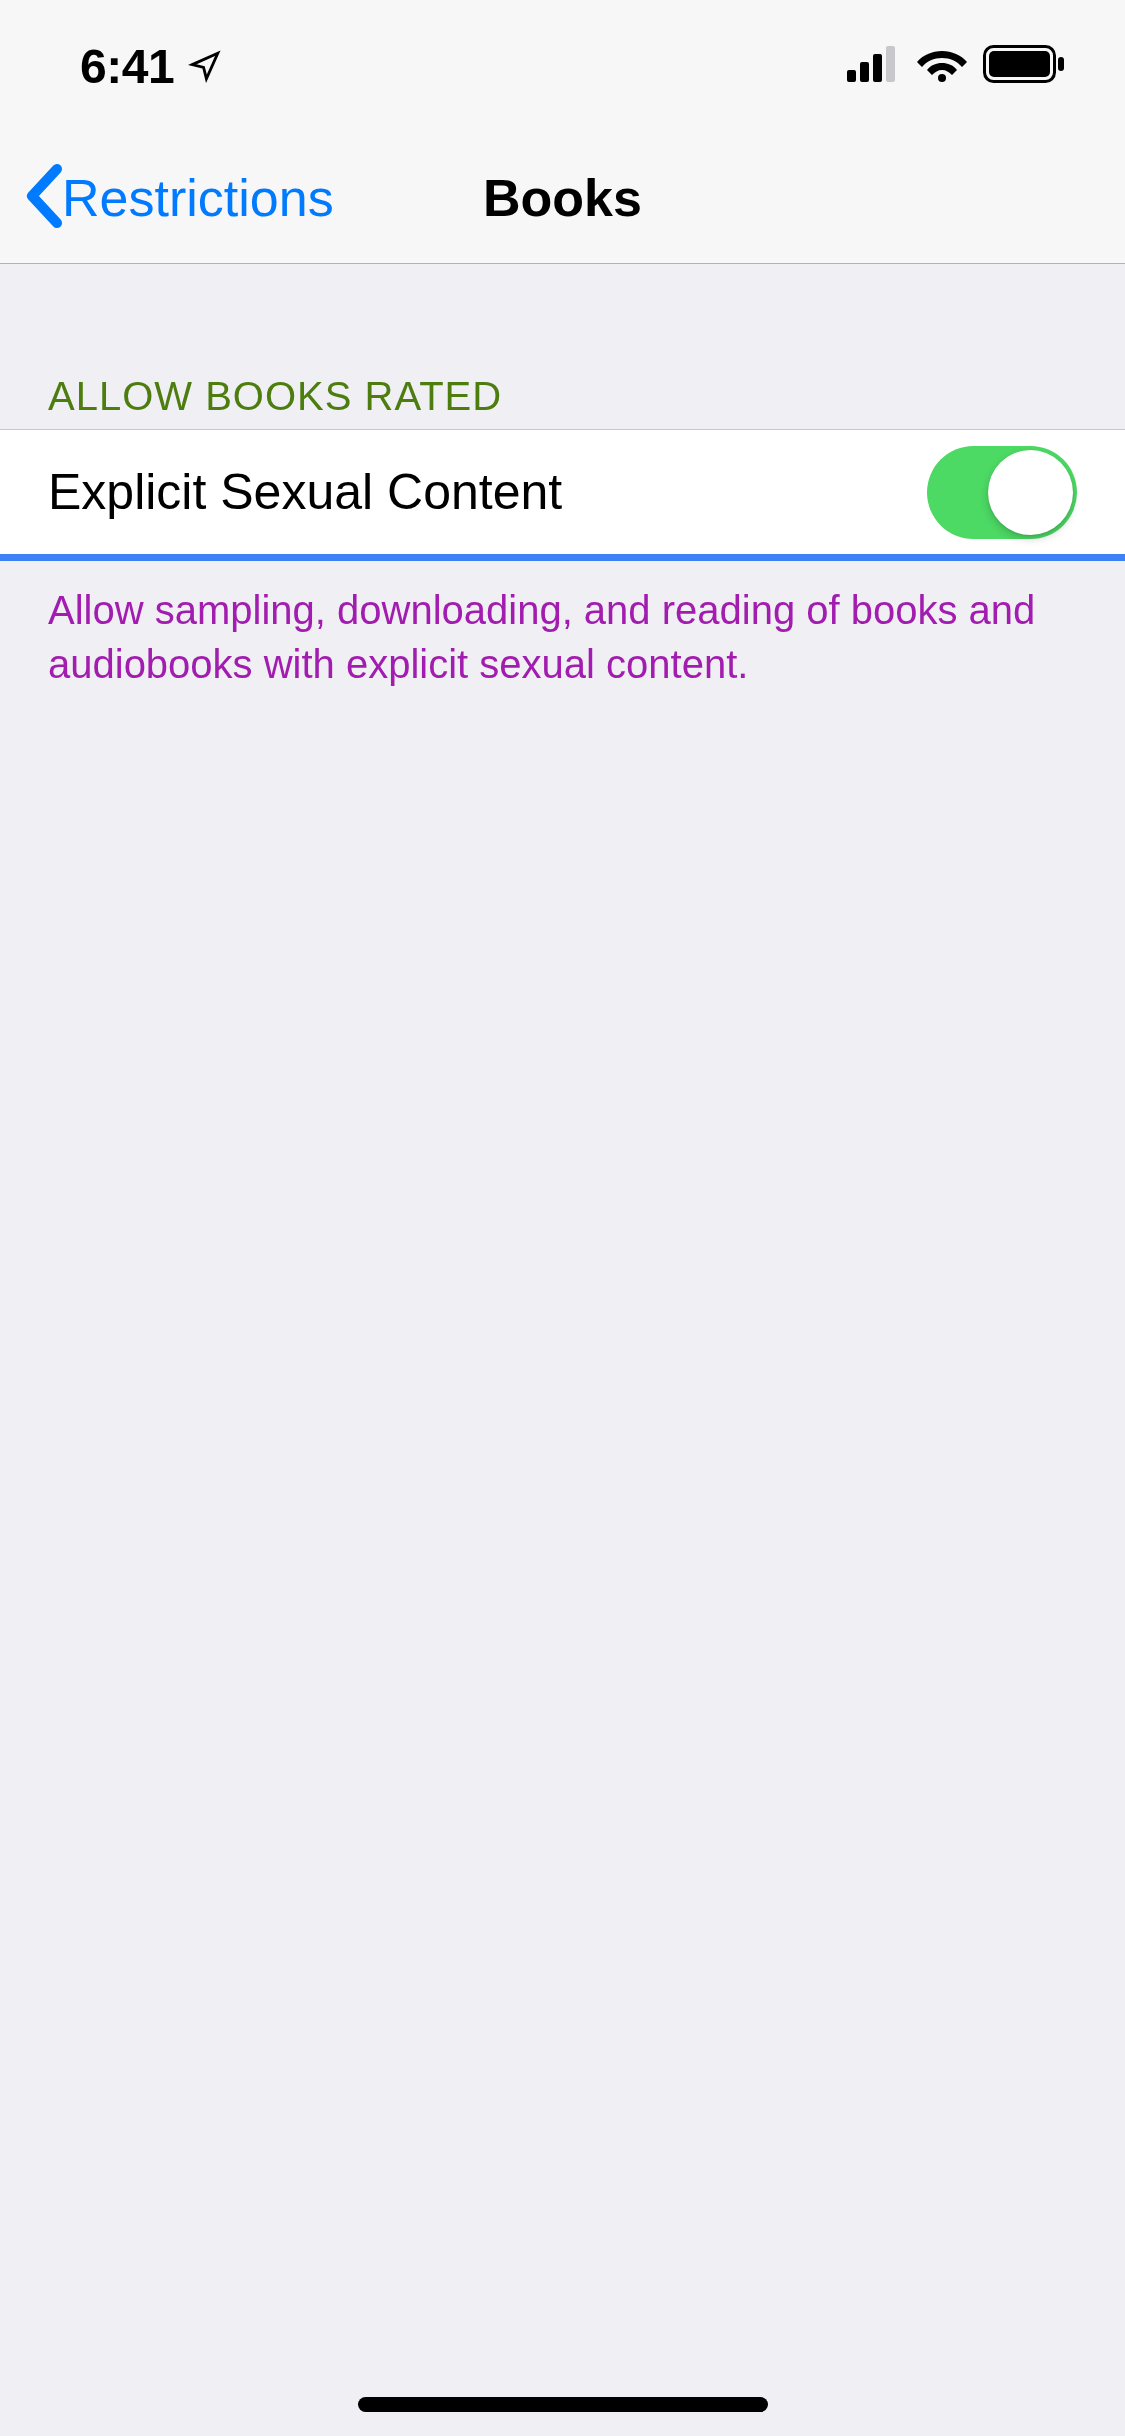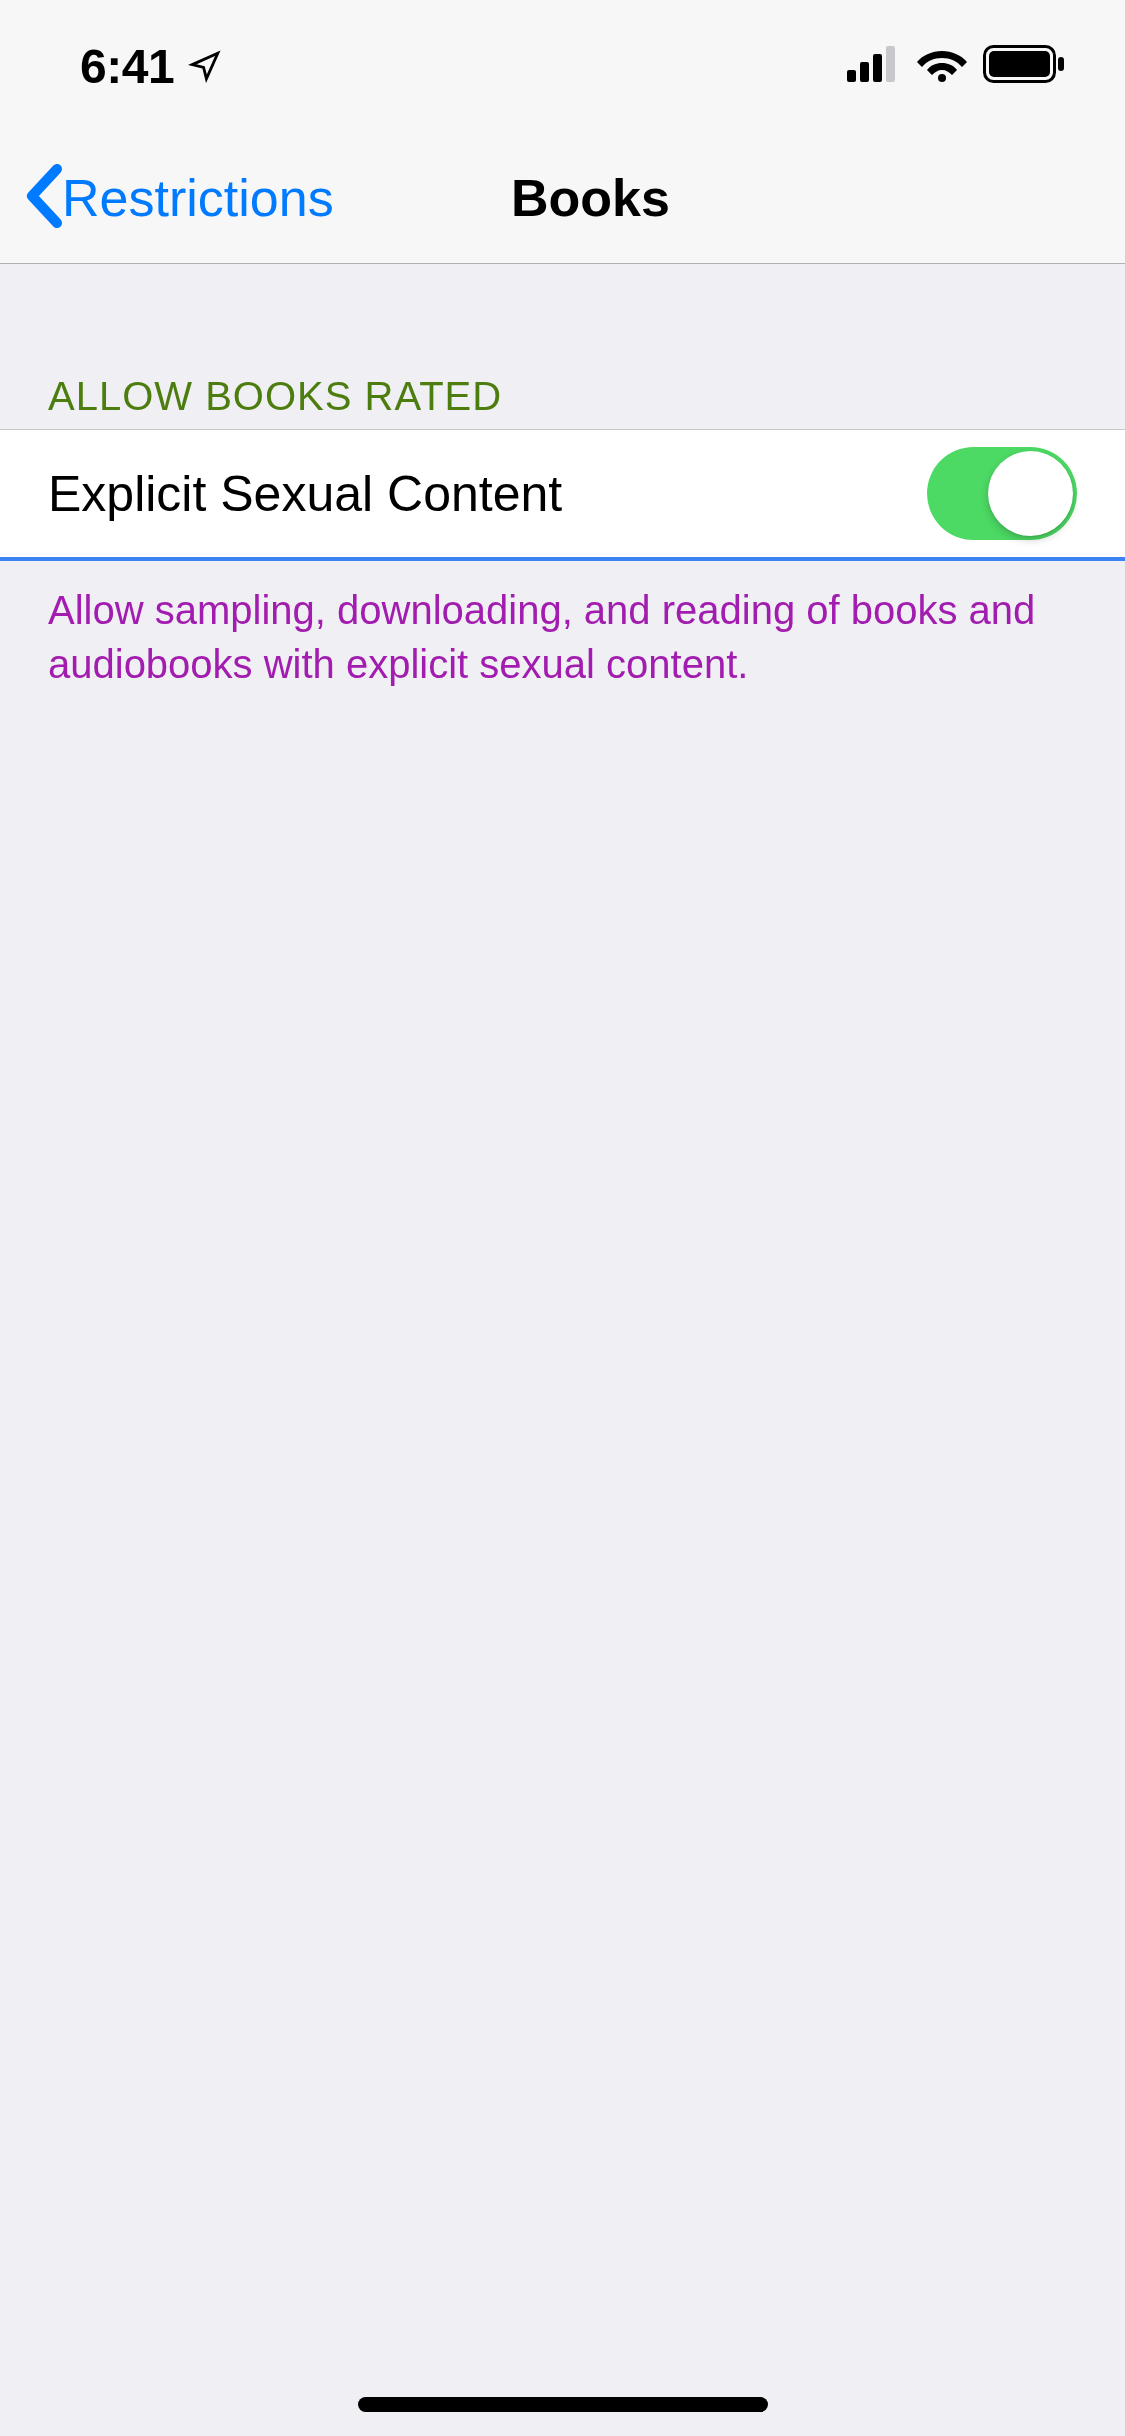--- a/index.html
+++ b/index.html
@@ -61,38 +61,37 @@
       font-weight: 400;
       color: #007aff;
     }
     .nav-title {
       position: absolute;
       left: 50%;
       transform: translateX(-50%);
       font-size: 52px;
       font-weight: 600;
       color: #000;
-      margin-left: 28px;
     }
     .section-header {
       padding: 110px 48px 10px 48px;
       font-size: 40px;
       font-weight: 400;
       color: #4d7c0f;
       letter-spacing: 1px;
     }
     .row {
       display: flex;
       align-items: center;
       justify-content: space-between;
       background: #fff;
       height: 132px;
       padding: 0 48px;
       border-top: 1px solid #c8c7cc;
-      border-bottom: 4px solid #3b82f6;
+      border-bottom: 7px solid #3b82f6;
     }
     .row-label {
       font-size: 50px;
       font-weight: 400;
       color: #000;
     }
     .toggle {
       width: 150px;
       height: 93px;
       border-radius: 47px;

